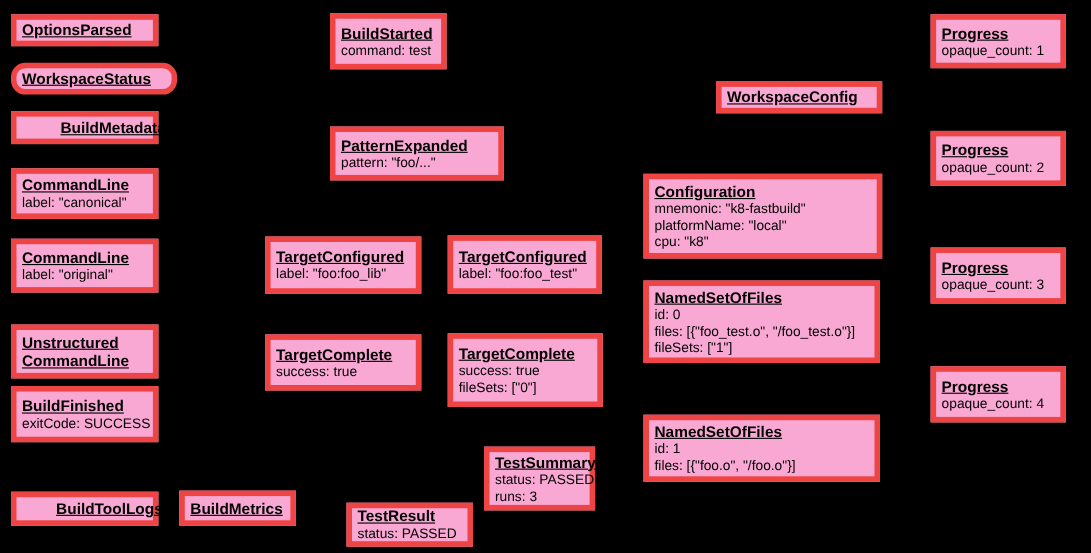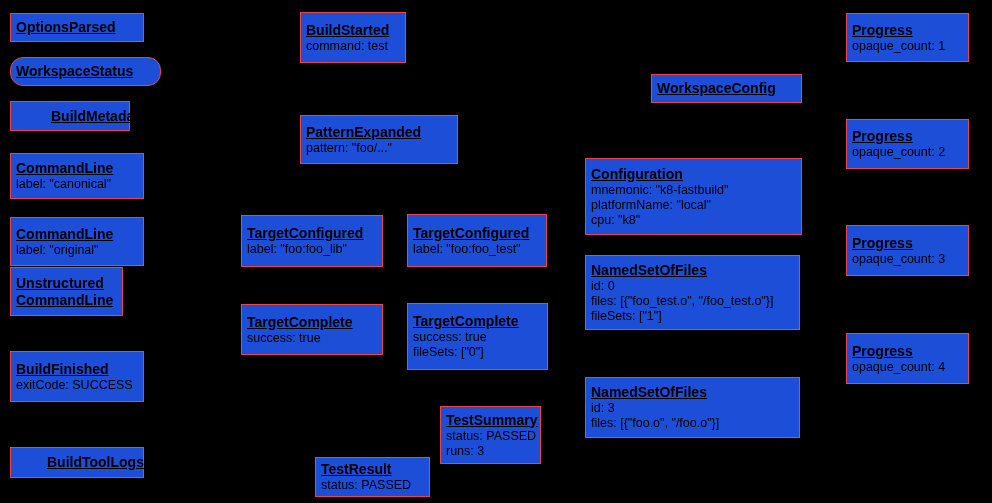--- a/index.html
+++ b/index.html
@@ -11,22 +11,22 @@
     position: relative;
     width: 992px;
     height: 503px;
     background: #000000;
     overflow: hidden;
     font-family: "Liberation Sans", sans-serif;
   }
   .node {
     position: absolute;
     box-sizing: border-box;
-    background: #1d4ed8;
-    border: 1px solid #ef4444;
+    background: #f9a8d4;
+    border: 5px solid #ef4444;
     color: #000000;
     padding: 2px 5px;
     display: flex;
     flex-direction: column;
     justify-content: center;
   }
   .node-title-line {
     font-weight: bold;
     font-size: 14px;
     line-height: 17px;
@@ -42,41 +42,44 @@
 </head>
 <body>
 
 <div class="canvas">
     <div class="node" style="left: 10px; top: 13px; width: 134px; height: 29px;">
       <div class="node-title-line">OptionsParsed</div>
     </div>
     <div class="node" style="left: 10px; top: 57px; width: 151px; height: 29px; border-radius: 13px;">
       <div class="node-title-line">WorkspaceStatus</div>
     </div>
-    <div class="node" style="left: 10px; top: 101px; width: 120px; height: 30px; padding-left: 40px;">
+    <div class="node" style="left: 10px; top: 101px; width: 134px; height: 30px; padding-left: 40px;">
       <div class="node-title-line">BuildMetadata</div>
     </div>
     <div class="node" style="left: 10px; top: 153px; width: 134px; height: 46px;">
       <div class="node-title-line">CommandLine</div>
       <div class="node-field">label: "canonical"</div>
     </div>
     <div class="node" style="left: 10px; top: 217px; width: 134px; height: 49px;">
       <div class="node-title-line">CommandLine</div>
       <div class="node-field">label: "original"</div>
     </div>
-    <div class="node" style="left: 10px; top: 267px; width: 113px; height: 49px;">
+    <div class="node" style="left: 10px; top: 295px; width: 134px; height: 49px;">
       <div class="node-title-line">Unstructured</div>
       <div class="node-title-line">CommandLine</div>
     </div>
     <div class="node" style="left: 10px; top: 351px; width: 134px; height: 51px;">
       <div class="node-title-line">BuildFinished</div>
       <div class="node-field">exitCode: SUCCESS</div>
     </div>
     <div class="node" style="left: 10px; top: 447px; width: 134px; height: 31px; padding-left: 36px;">
       <div class="node-title-line">BuildToolLogs</div>
+    </div>
+    <div class="node" style="left: 163px; top: 446px; width: 106px; height: 32px;">
+      <div class="node-title-line">BuildMetrics</div>
     </div>
     <div class="node" style="left: 300px; top: 12px; width: 106px; height: 51px;">
       <div class="node-title-line">BuildStarted</div>
       <div class="node-field">command: test</div>
     </div>
     <div class="node" style="left: 300px; top: 115px; width: 158px; height: 49px;">
       <div class="node-title-line">PatternExpanded</div>
       <div class="node-field">pattern: "foo/..."</div>
     </div>
     <div class="node" style="left: 241px; top: 215px; width: 142px; height: 52px;">
@@ -115,21 +118,21 @@
       <div class="node-field">cpu: "k8"</div>
     </div>
     <div class="node" style="left: 585px; top: 255px; width: 215px; height: 75px;">
       <div class="node-title-line">NamedSetOfFiles</div>
       <div class="node-field">id: 0</div>
       <div class="node-field">files: [{"foo_test.o", "/foo_test.o"}]</div>
       <div class="node-field">fileSets: ["1"]</div>
     </div>
     <div class="node" style="left: 585px; top: 377px; width: 215px; height: 61px;">
       <div class="node-title-line">NamedSetOfFiles</div>
-      <div class="node-field">id: 3</div>
+      <div class="node-field">id: 1</div>
       <div class="node-field">files: [{"foo.o", "/foo.o"}]</div>
     </div>
     <div class="node" style="left: 846px; top: 13px; width: 123px; height: 49px;">
       <div class="node-title-line">Progress</div>
       <div class="node-field">opaque_count: 1</div>
     </div>
     <div class="node" style="left: 846px; top: 119px; width: 123px; height: 50px;">
       <div class="node-title-line">Progress</div>
       <div class="node-field">opaque_count: 2</div>
     </div>

